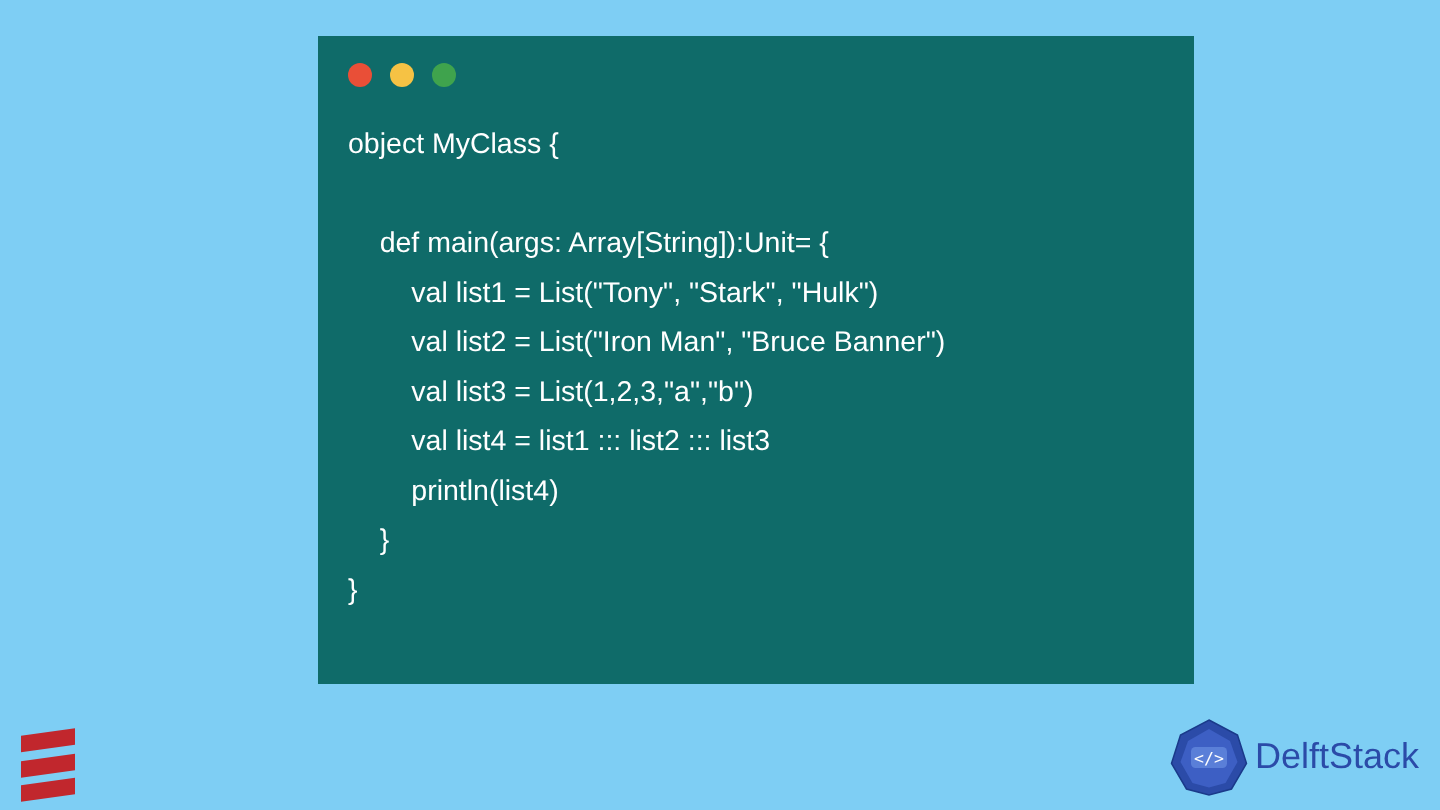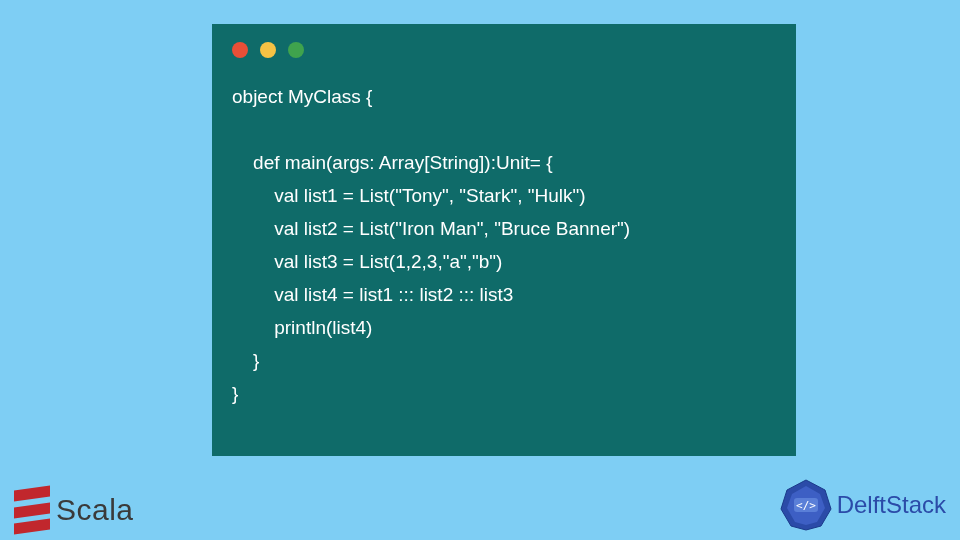--- a/index.html
+++ b/index.html
@@ -110,21 +110,20 @@
 <span>    }</span>
 <span>}</span></div>
 </div>
 
 <div class="scala-logo">
   <div class="scala-icon">
     <div class="scala-bar"></div>
     <div class="scala-bar"></div>
     <div class="scala-bar"></div>
   </div>
-  <span class="scala-text">Scala</span>
 </div>
 
 <div class="delft-logo">
   <div class="delft-icon">
     <svg viewBox="0 0 54 54">
       <polygon points="27,2 46,12 52,31 42,48 27,52 12,48 2,31 8,12" fill="#2b4ba8" stroke="#1a3a8a" stroke-width="1"></polygon>
       <polygon points="27,8 41,16 46,30 38,44 27,47 16,44 8,30 13,16" fill="#3d5fc4"></polygon>
       <rect x="15" y="20" width="24" height="14" rx="3" fill="#5a7fd8"></rect>
       <text x="27" y="31" text-anchor="middle" fill="#ffffff" font-size="11" font-family="monospace">&lt;/&gt;</text>
     </svg>

